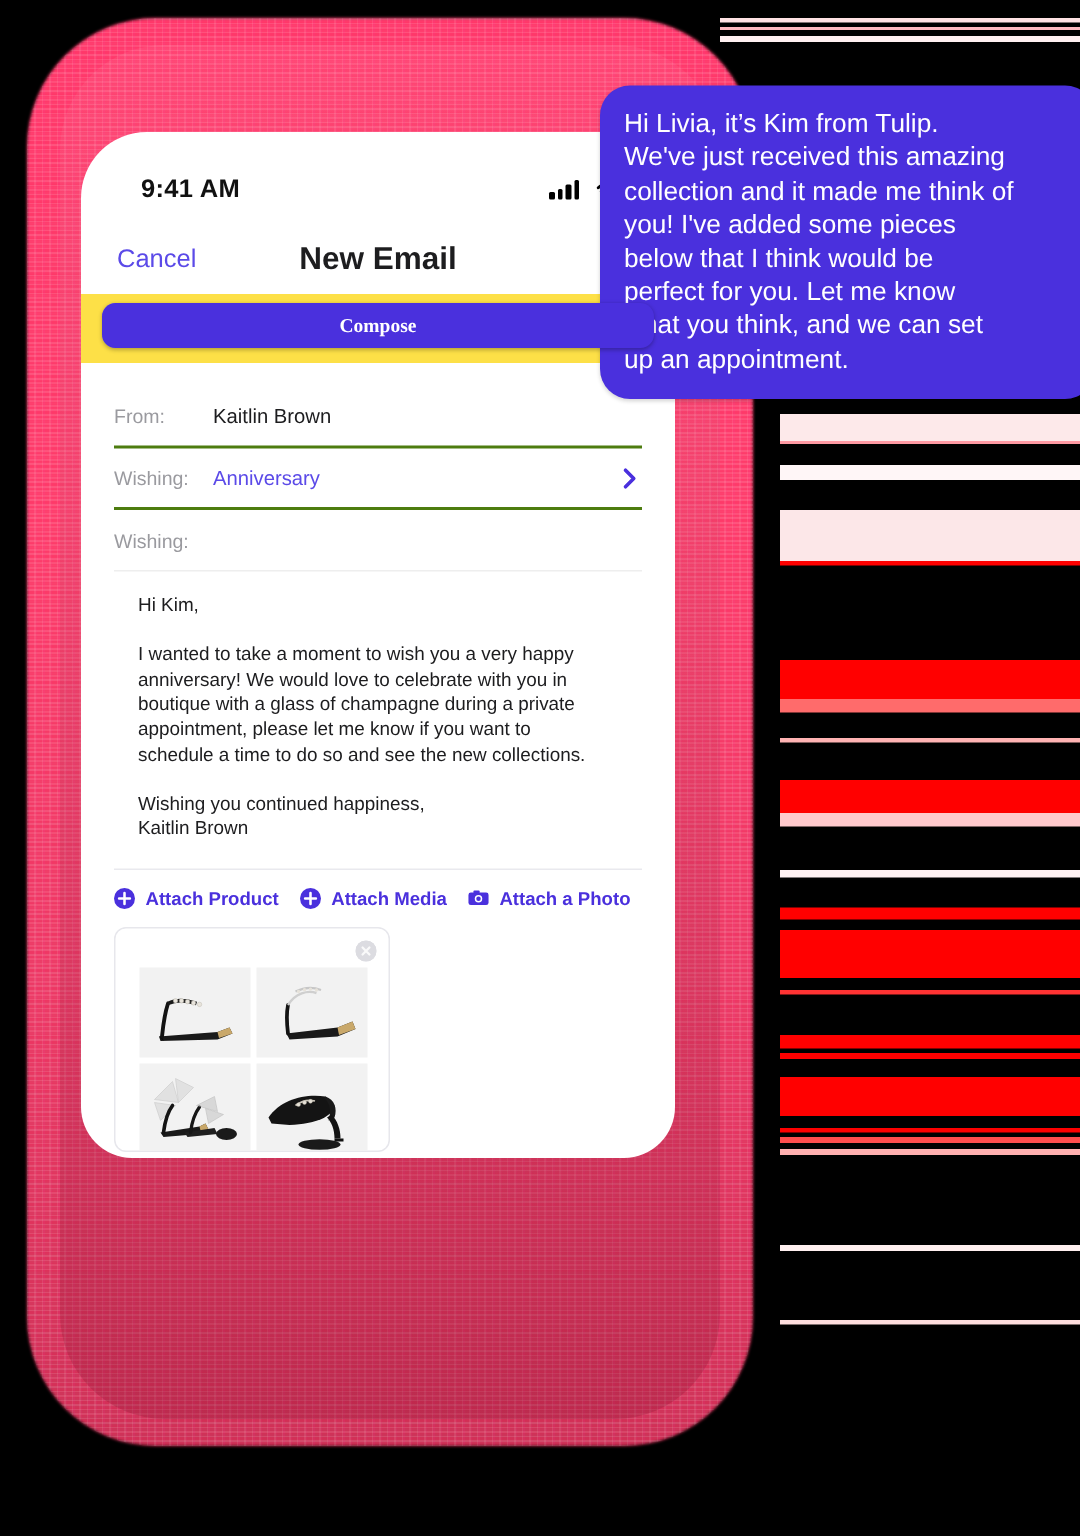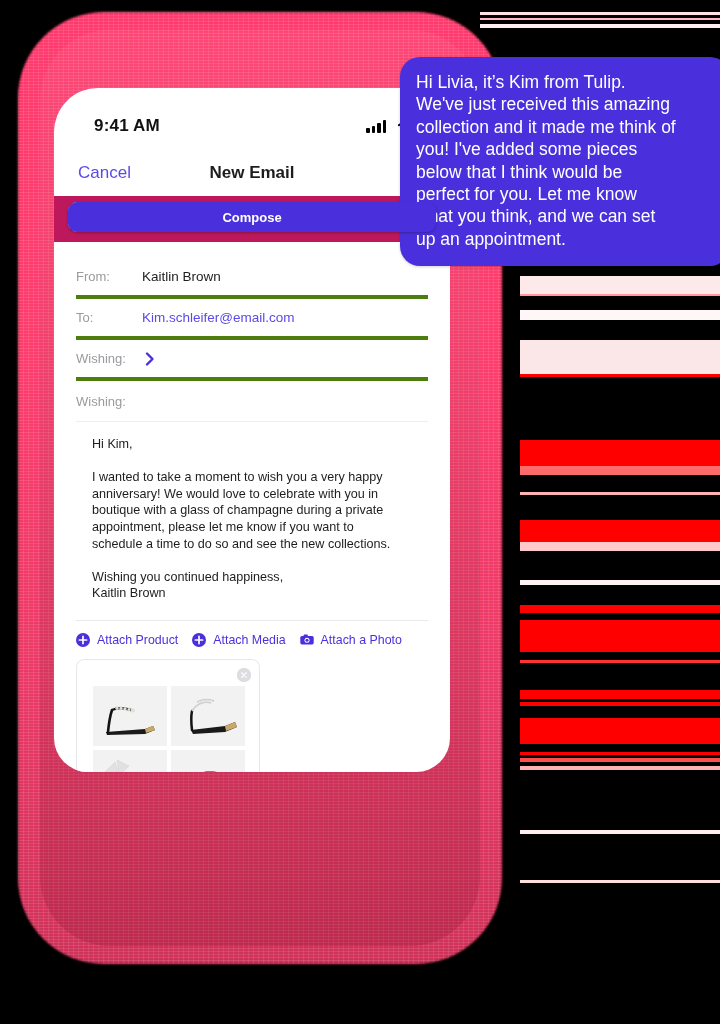--- a/index.html
+++ b/index.html
@@ -62,65 +62,65 @@
   .wifi { width:19px; height:14px; }
 
   
   .navbar {
     position:relative; height:46px; display:flex; align-items:center;
     padding:0 24px;
   }
   .nav-cancel { font-size:17px; color:#5b4ae8; cursor:pointer; }
   .nav-title {
     position:absolute; left:0; right:0; text-align:center;
-    font-size:17px; font-weight:bold; color:#1d1d1f; pointer-events:none;
-  }
-
-  
-  .seg-wrap { padding:6px 14px 10px 14px; background:#be185d; }
+    font-size:21px; font-weight:bold; color:#1d1d1f; pointer-events:none;
+  }
+
+  
+  .seg-wrap { padding:6px 14px 10px 14px; background:#fde047;font-family:Liberation Serif, serif; }
   .seg {
     display:flex; background:#fff; border:1px solid #b9b2ef;
     border-radius:9px; height:30px; overflow:visible; position:relative;
   }
   .seg-item {
     flex:1; display:flex; align-items:center; justify-content:center;
     font-size:13px; font-weight:bold; color:#5b4ae8; cursor:pointer;
   }
   .seg-item.active {
     background:#4a30dd; color:#fff; border-radius:9px;
     box-shadow:0 1px 3px rgba(0,0,0,.28);
     margin:-1px; z-index:2;
   }
 
   
   .form { padding:16px 22px 0 22px; }
   .frow {
     display:flex; align-items:center; min-height:41px;
-    border-bottom:4px solid #4d7c0f;
+    border-bottom:2px solid #4d7c0f;
   }
   .frow:last-child { border-bottom:1px solid #eeeeee; }
   .flabel { width:66px; font-size:13px; color:#9a9a9f; flex:0 0 66px; }
   .fvalue { font-size:13.5px; color:#1d1d1f; flex:1; }
   .fvalue.link { color:#5b4ae8; }
   .chev { width:16px; height:16px; flex:0 0 16px; color:#4a30dd; cursor:pointer; }
 
   
   .body-text {
     padding:14px 22px 10px 38px;
     font-size:12.6px; line-height:1.32; color:#1d1d1f;
     white-space:pre-wrap;
   }
   .body-divider { margin:8px 22px 0 22px; height:1px; background:#e9e9ee; }
 
   
   .attach-row {
     padding:12px 22px 6px 22px;
     display:flex; flex-wrap:wrap; align-items:center;
     gap:16px 14px;
-    font-size:12.4px; color:#4a30dd;
+    font-size:12.4px; color:#4a30dd;font-weight:bold;
   }
   .attach-btn { display:inline-flex; align-items:center; gap:7px; cursor:pointer; }
   .attach-btn .ico { width:14px; height:14px; flex:0 0 14px; }
 
   
   .attach-card {
     position:relative; margin:6px 22px 0 22px;
     width:184px; height:150px;
     border:1px solid #e7e7ec; border-radius:8px; background:#fff;
     overflow:hidden;
@@ -213,25 +213,22 @@
         <div class="seg-item active">Compose</div>
       </div>
     </div>
 
     <div class="form">
       <div class="frow">
         <div class="flabel">From:</div>
         <div class="fvalue">Kaitlin Brown</div>
       </div>
       <div class="frow">
-        <div class="flabel">To:</div>
-        <div class="fvalue link">Kim.schleifer@email.com</div>
-      </div>
-      <div class="frow">
         <div class="flabel">Wishing:</div>
+        <div class="fvalue link">Anniversary</div>
         <svg class="chev" viewBox="0 0 16 16">
           <path d="M5 2.5 10.5 8 5 13.5" stroke="#4a30dd" stroke-width="2.4" fill="none" stroke-linecap="round" stroke-linejoin="round"></path>
         </svg>
       </div>
       <div class="frow">
         <div class="flabel">Wishing:</div>
       </div>
     </div>
 
     <div class="body-text">Hi Kim,

